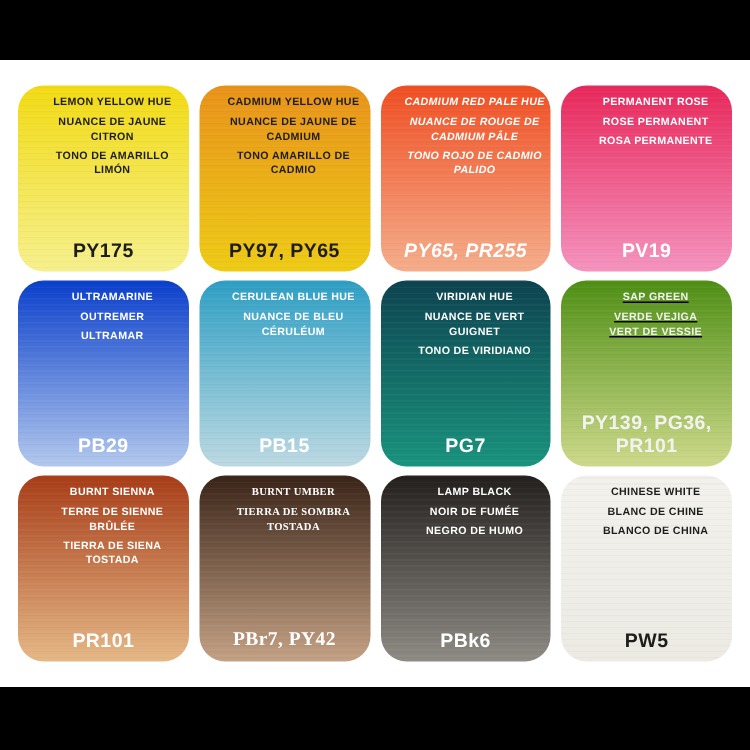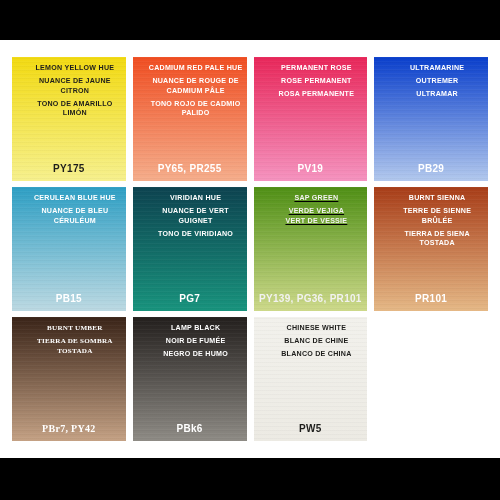--- a/index.html
+++ b/index.html
@@ -44,20 +44,21 @@
   }
 
   .swatch {
     position: relative;
     box-sizing: border-box;
     padding: 7px 4px 6px 16px;
     display: flex;
     flex-direction: column;
     align-items: center;
     overflow: hidden;
+    border-radius: 17px;
   }
   .swatch-texture {
     position: absolute;
     inset: 0;
     pointer-events: none;
     background-image: repeating-linear-gradient(
       to bottom,
       rgba(255,255,255,0.055) 0px,
       rgba(255,255,255,0.055) 1px,
       rgba(0,0,0,0.045) 1px,
@@ -87,21 +88,21 @@
   .name.en { margin-bottom: 3.5px; }
   .name.fr { margin-bottom: 3.5px; }
   .name.es { margin-bottom: 0; }
 
   .code {
     position: absolute;
     left: 0;
     right: 0;
     bottom: 7px;
     z-index: 2;
-    font-size: 10px;
+    font-size: 13px;
     font-weight: bold;
     letter-spacing: 0.3px;
     text-align: center;
   }
 
   
   .tx-dark .name, .tx-dark .code { color: #1d1d1b; }
   .tx-light .name, .tx-light .code { color: #ffffff; }
   .tx-mute .name, .tx-mute .code { color: #f2f2f0; }
 </style>
@@ -116,21 +117,30 @@
   <div class="grid">
       <div class="swatch tx-dark" style="background: linear-gradient(rgb(242, 218, 18) 0%, rgb(246, 240, 141) 100%);">
         <div class="swatch-texture"></div>
         <div class="names">
           <div class="name en">LEMON YELLOW HUE</div>
           <div class="name fr">NUANCE DE JAUNE CITRON</div>
           <div class="name es">TONO DE AMARILLO LIMÓN</div>
         </div>
         <div class="code">PY175</div>
       </div>
-      <div class="swatch tx-light" style="background: linear-gradient(rgb(240, 78, 34) 0%, rgb(245, 173, 139) 100%);">
+      <div class="swatch tx-dark" style="background: linear-gradient(rgb(232, 146, 25) 0%, rgb(238, 203, 21) 100%);">
+        <div class="swatch-texture"></div>
+        <div class="names">
+          <div class="name en">CADMIUM YELLOW HUE</div>
+          <div class="name fr">NUANCE DE JAUNE DE CADMIUM</div>
+          <div class="name es">TONO AMARILLO DE CADMIO</div>
+        </div>
+        <div class="code">PY97, PY65</div>
+      </div>
+      <div class="swatch tx-light" style="background: linear-gradient(rgb(240, 78, 34) 0%, rgb(245, 173, 139) 100%); font-style: italic;">
         <div class="swatch-texture"></div>
         <div class="names">
           <div class="name en">CADMIUM RED PALE HUE</div>
           <div class="name fr">NUANCE DE ROUGE DE CADMIUM PÂLE</div>
           <div class="name es">TONO ROJO DE CADMIO PALIDO</div>
         </div>
         <div class="code">PY65, PR255</div>
       </div>
       <div class="swatch tx-light" style="background: linear-gradient(rgb(232, 39, 90) 0%, rgb(245, 147, 191) 100%);">
         <div class="swatch-texture"></div>

